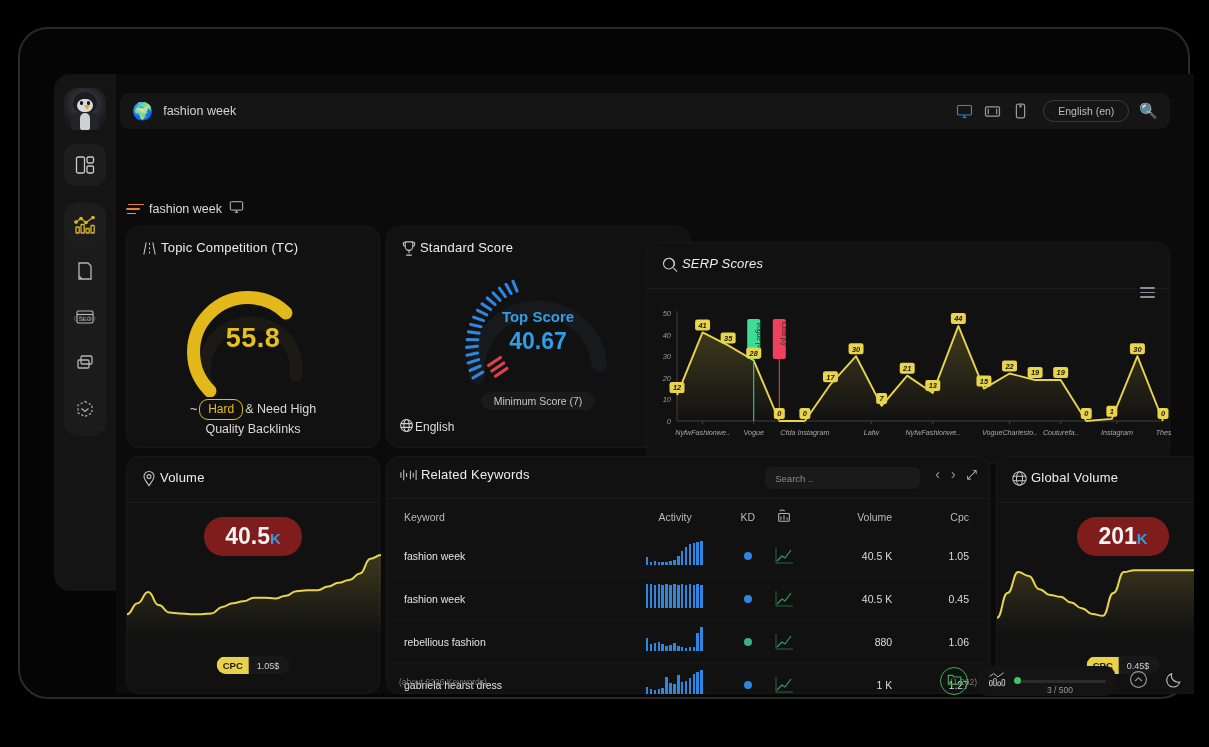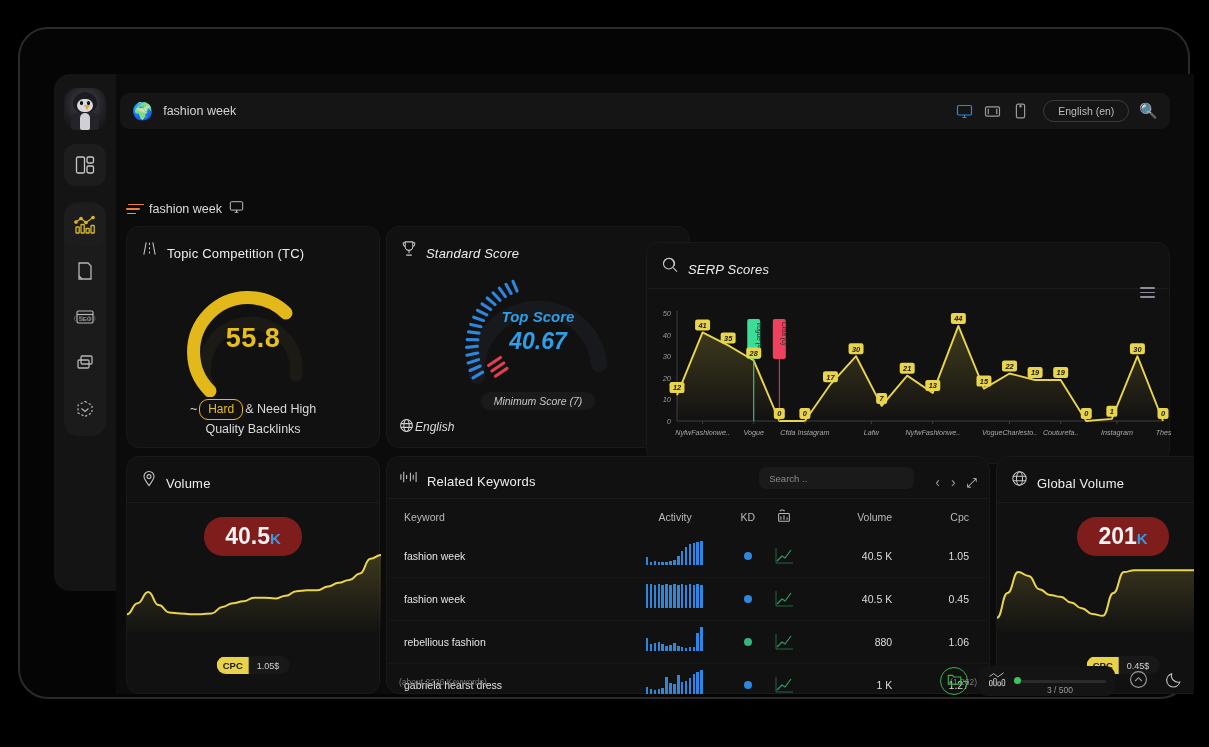--- a/index.html
+++ b/index.html
@@ -79,36 +79,36 @@
   #crumb { position:absolute; left:10px; top:126px; display:flex; align-items:center; gap:7px;}
   .crumb-lines { width:16px; height:12px; display:flex;flex-direction:column;justify-content:center;gap:3px;}
   .crumb-lines i{display:block;height:1.6px;border-radius:1px;background:#e8813a;}
   .crumb-lines i:nth-child(1){width:16px;margin-left:2px;}
   .crumb-lines i:nth-child(2){width:14px;}
   .crumb-lines i:nth-child(3){width:9px;margin-left:1px;background:#d8a43a;}
   #crumb .txt { font-size:12.5px; color:#dcdcdc; }
 
   
   .card { position:absolute; background:#111111; border-radius:13px; border:1px solid #191919;}
-  .card-head { display:flex; align-items:flex-end; gap:9px; padding:13px 14px 11px 14px;
+  .card-head { display:flex; align-items:flex-start; gap:3px; padding:13px 14px 11px 14px;
     border-bottom:1px solid #1c1c1c; }
   .card-title { font-size:13px; color:#ededed; letter-spacing:.2px;}
 
   
   #tc { left:10px; top:152px; width:254px; height:222px; }
   #tc .card-head{border-bottom:none;}
   .gauge-wrap{position:relative;width:158px;height:122px;margin:3px auto 0;}
   .gauge-val{position:absolute;left:0;right:0;top:48px;text-align:center;
      font-size:27px;font-weight:bold;color:#e8bf1a;letter-spacing:.5px;}
   .tc-foot{text-align:center;font-size:12.5px;color:#d9d9d9;line-height:19px;margin-top:2px;}
   .pill-hard{display:inline-block;border:1px solid #e3b91c;border-radius:9px;
      color:#e8bf1a;padding:0 8px;font-size:12px;margin:0 2px;}
 
   
-  #ss { left:270px; top:152px; width:304px; height:222px;font-style:italic; }
+  #ss { left:270px; top:152px; width:304px; height:222px; }
   #ss .card-head{border-bottom:none;}
   .ss-gauge{position:relative;width:166px;height:120px;margin:0 auto;}
   .ss-top{position:absolute;left:0;right:0;top:36px;text-align:center;font-size:15px;color:#2e9ee6;font-weight:600;}
   .ss-num{position:absolute;left:0;right:0;top:56px;text-align:center;font-size:23px;color:#2e9ee6;font-weight:bold;}
   .min-pill{margin:0 auto;display:block;width:fit-content;background:#1a1a1a;border-radius:11px;
     padding:3px 13px;font-size:10.5px;color:#c6c6c6;}
   .ss-foot{position:absolute;left:12px;right:12px;bottom:9px;display:flex;align-items:center;justify-content:space-between;}
   .ss-lang{display:flex;align-items:center;gap:1px;font-size:12px;color:#dcdcdc;}
   .flag{width:22px;height:22px;border-radius:50%;overflow:hidden;position:relative;background:#fff;}
   .flag .stripes{position:absolute;inset:0;background:repeating-linear-gradient(#c4313b 0 2.6px,#f2f2f2 2.6px 5.2px);}

